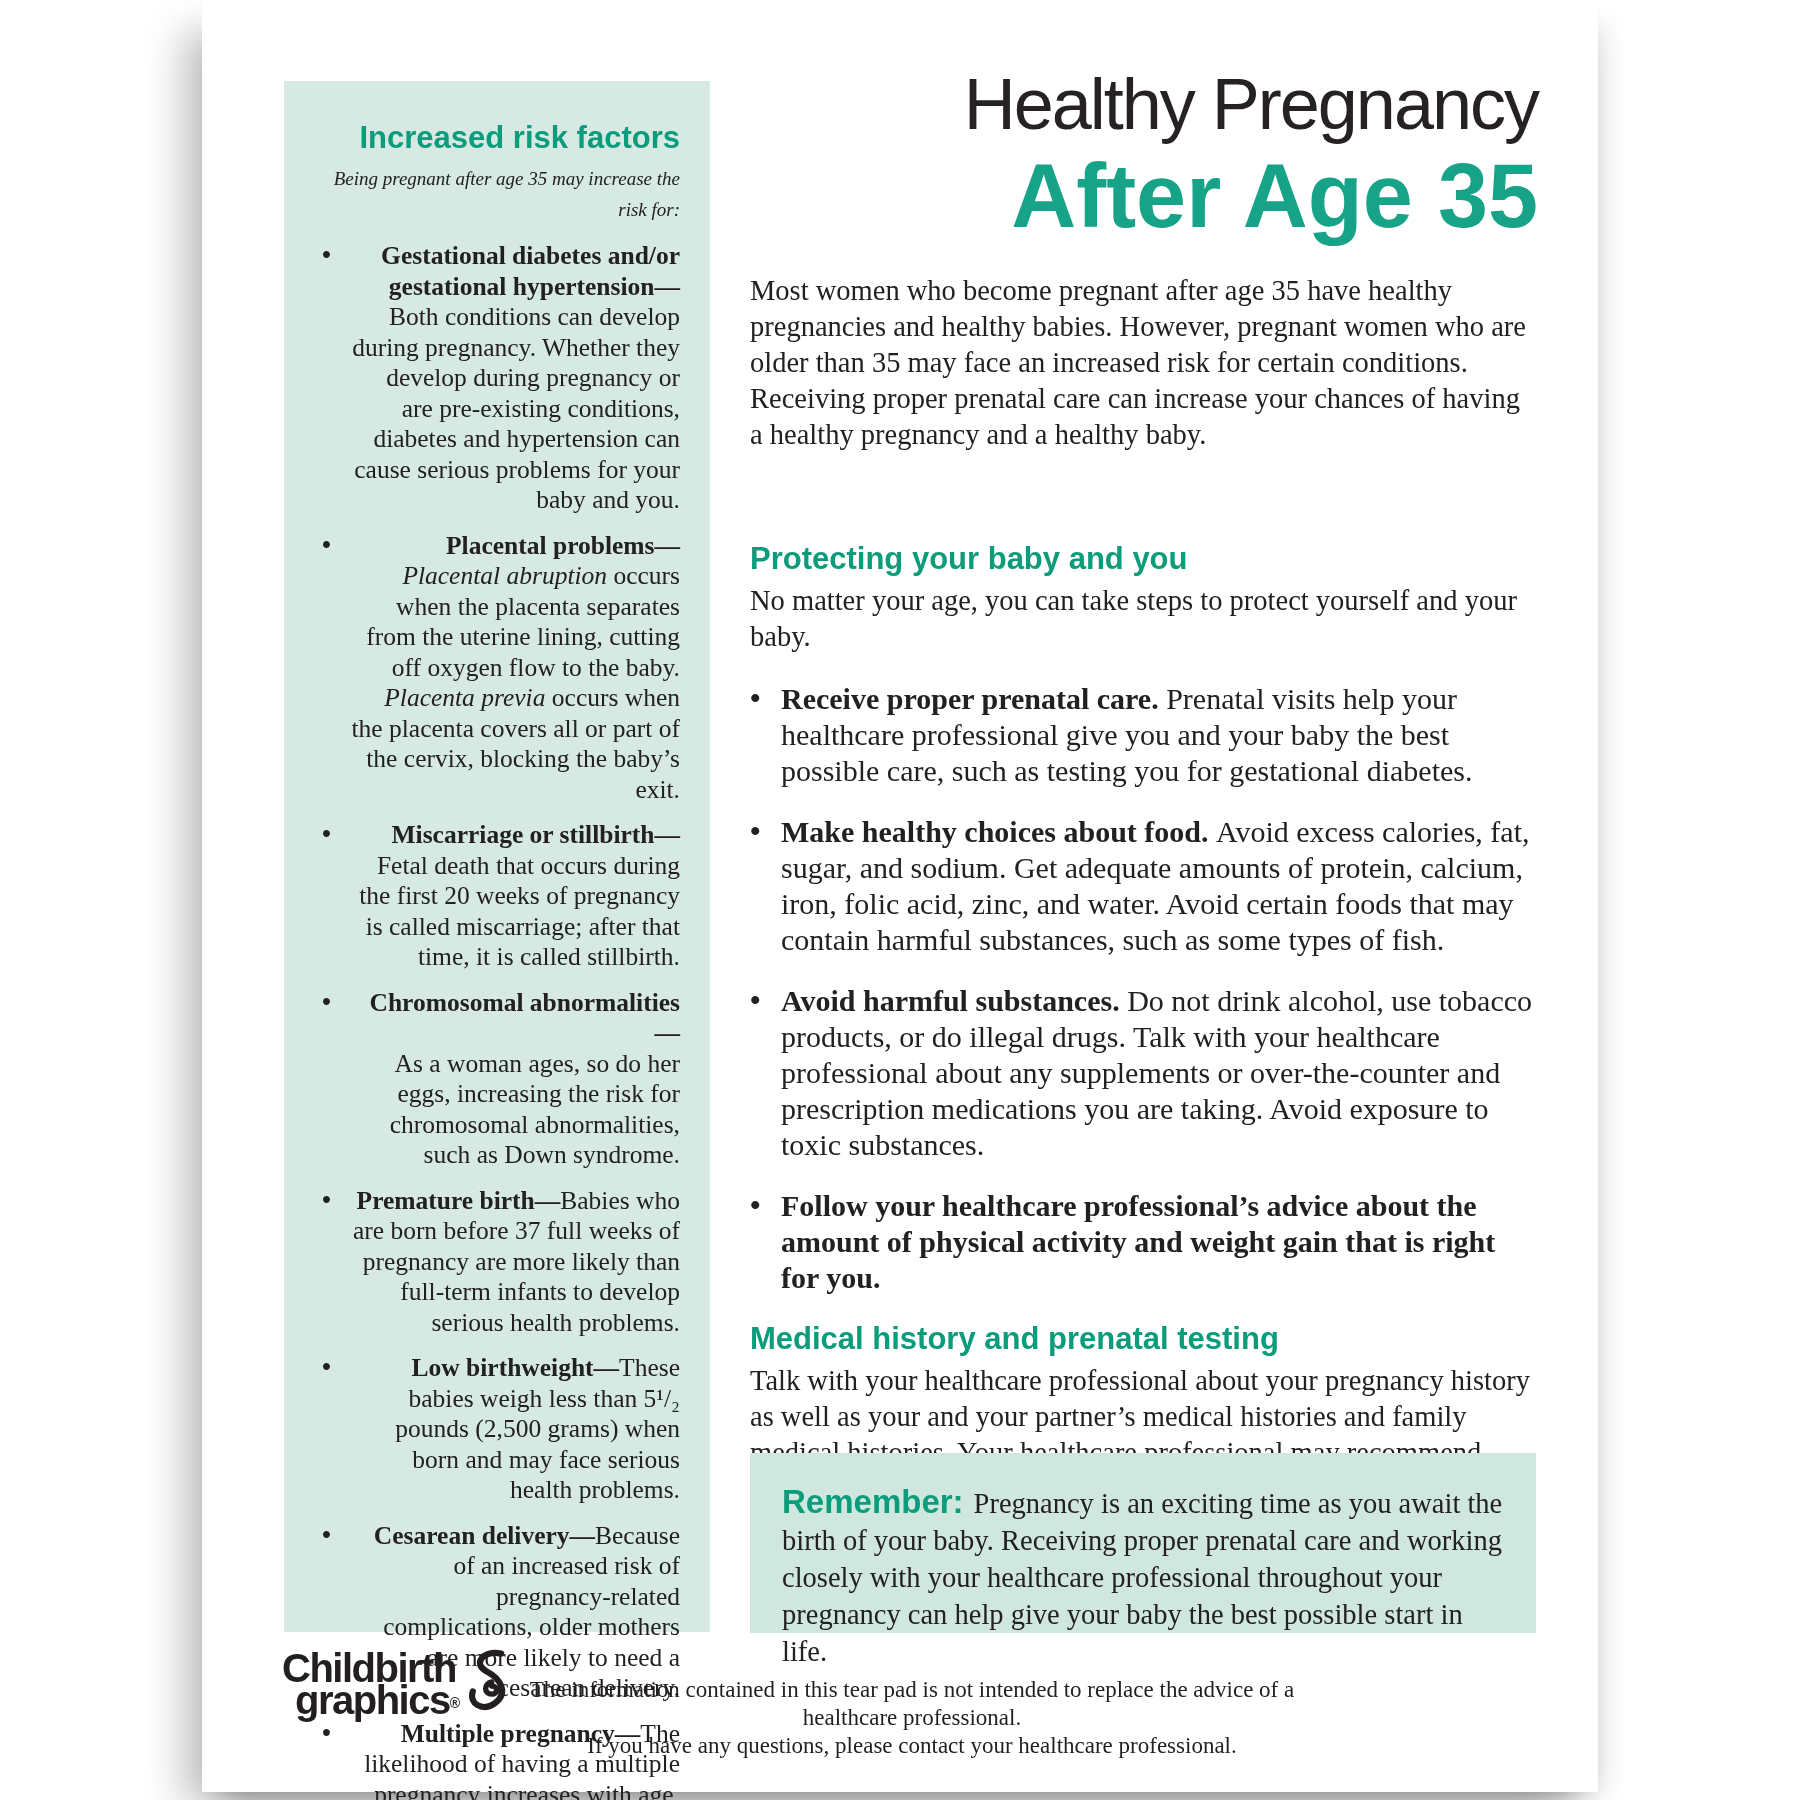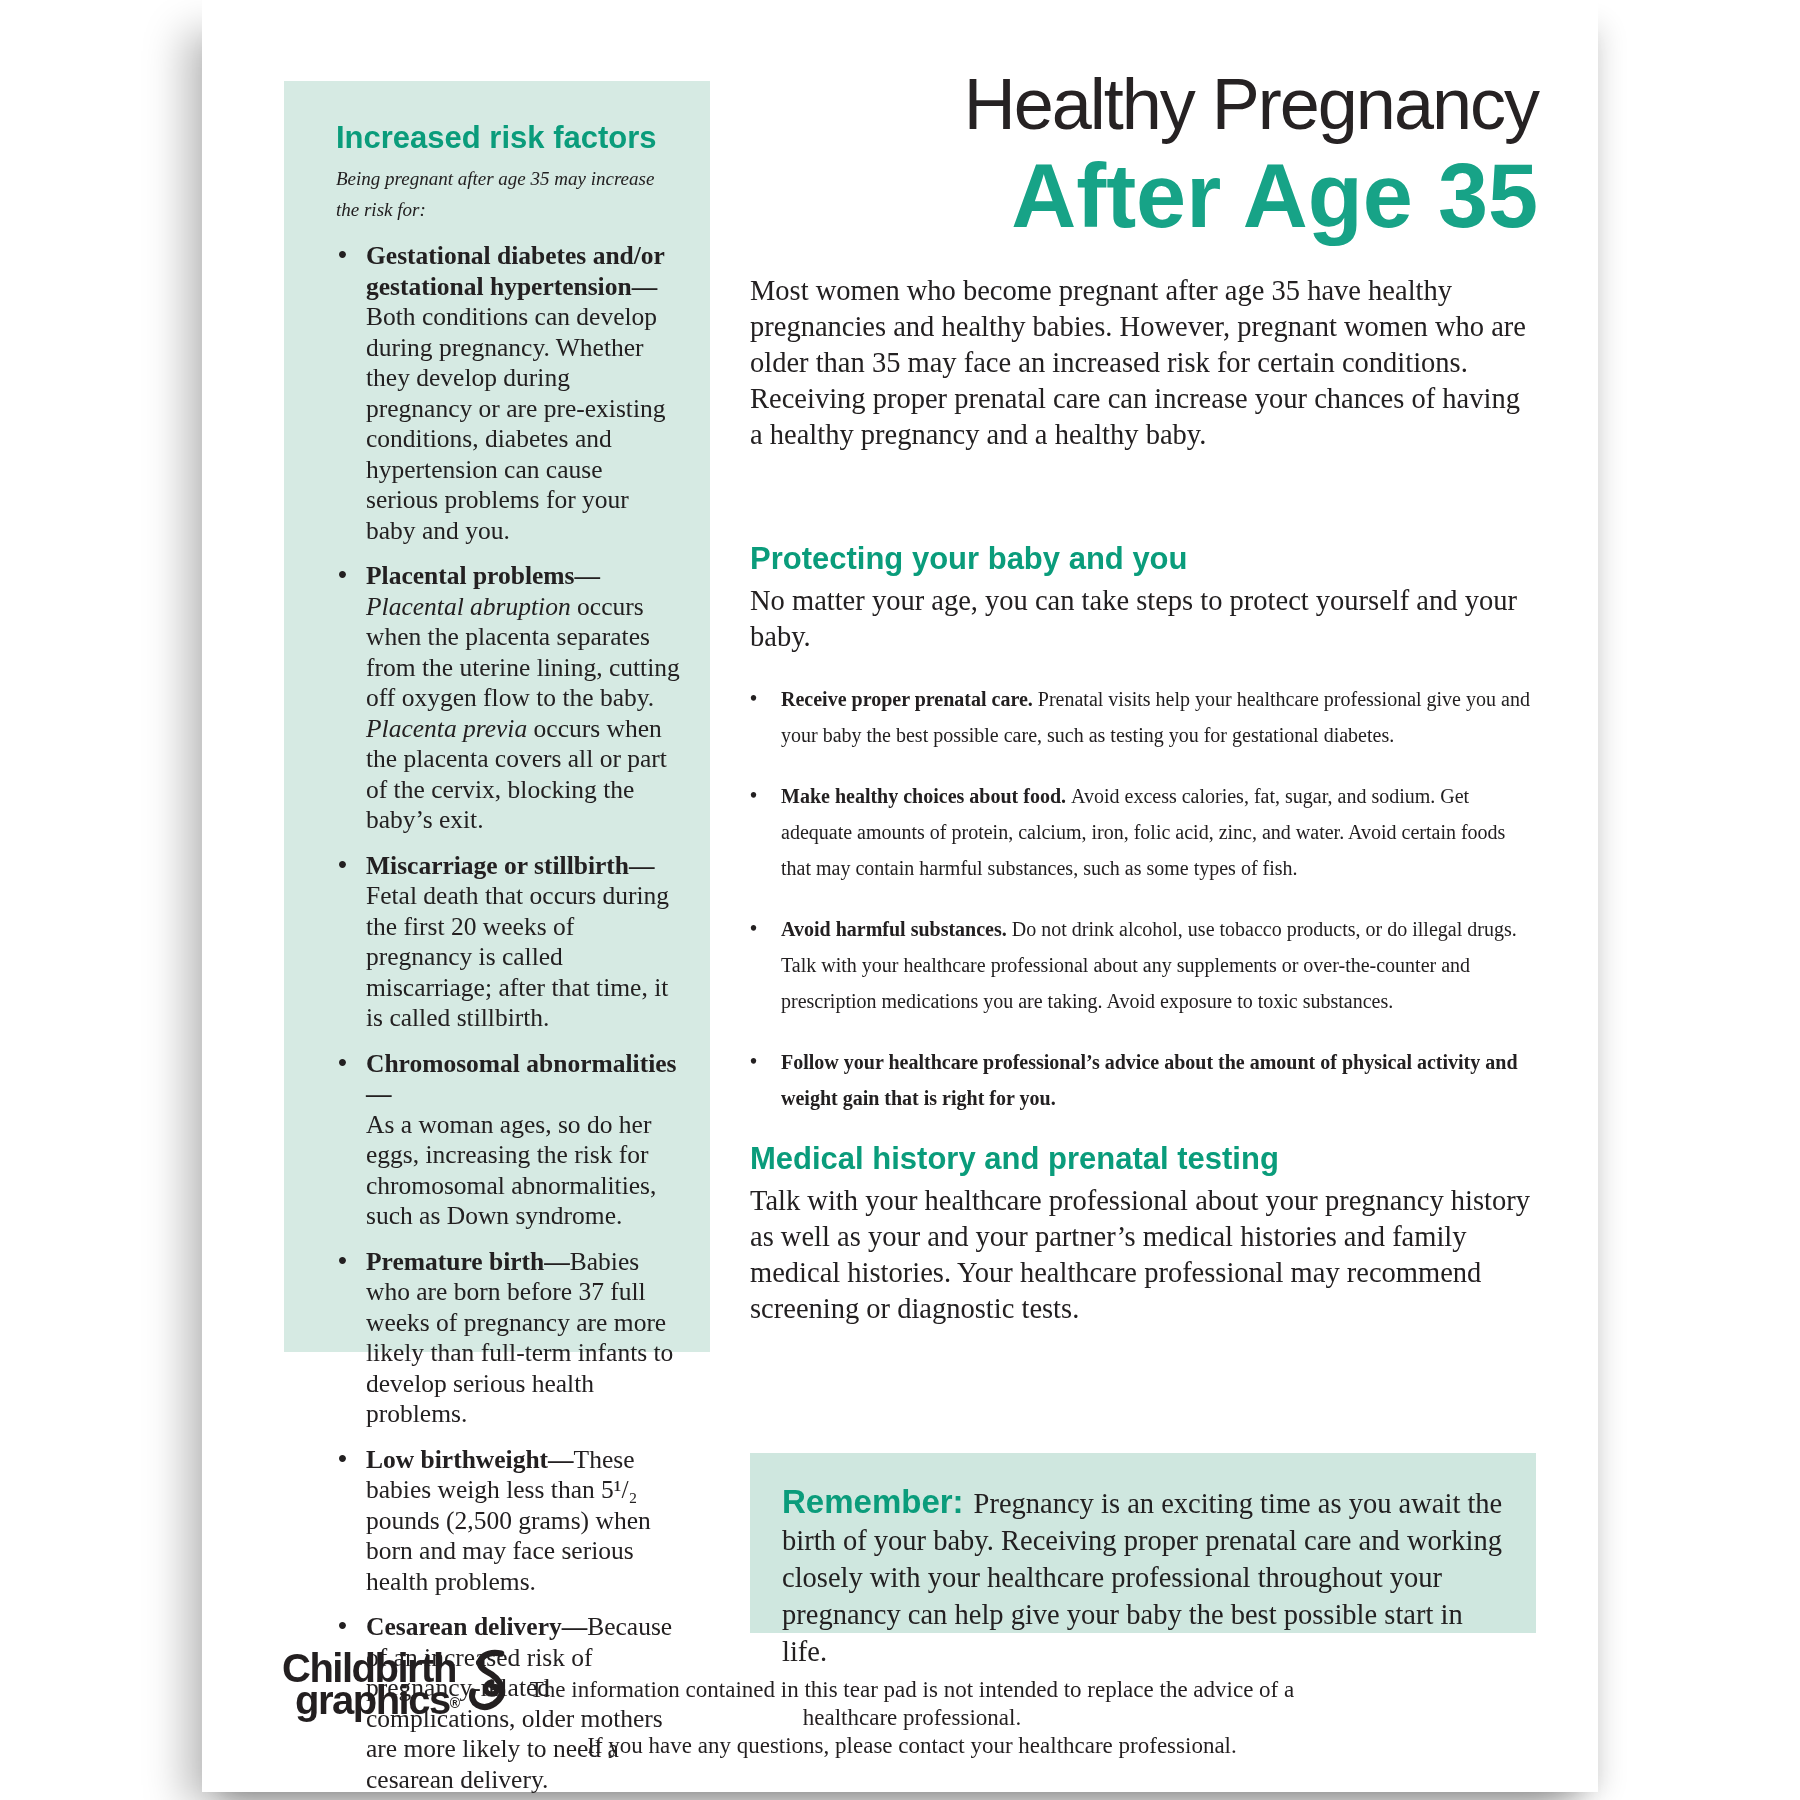--- a/index.html
+++ b/index.html
@@ -9,23 +9,24 @@
     -webkit-font-smoothing:antialiased;
   }
   .page{
     position:absolute;left:202px;top:0;width:1396px;height:1792px;background:#ffffff;
     box-shadow:-28px 22px 38px -10px rgba(0,0,0,0.25),
                16px 14px 26px -12px rgba(0,0,0,0.14),
                0 26px 26px -18px rgba(0,0,0,0.22);
   }
   
   .sidebar{
-    position:absolute;left:82px;top:81px;width:426px;height:1271px;
+    position:absolute;left:82px;top:81px;width:426px;height:1551px;
     background:var(--sidebar-bg,#d6eae3);box-sizing:border-box;
-    padding:40px 30px 0 52px;
+    padding:40px 30px 0 36px;
+    text-align:right;
   }
   .sidebar h2{
     margin:0 0 8px 0;font-family:"Liberation Sans",sans-serif;font-weight:bold;
     font-size:31px;line-height:34px;color:var(--accent,#0a9c7b);letter-spacing:0;
   }
   .sidebar .s-intro{font-size:19px;line-height:31px;margin:0 0 16px 0;font-style:italic;}
   .sidebar ul{list-style:none;margin:0;padding:0;}
   .sidebar li{
     position:relative;padding-left:30px;margin:0 0 15px 0;
     font-size:25.5px;line-height:30.5px;
@@ -45,21 +46,21 @@
   .m-intro{margin:34px 0 0 0;font-size:28.5px;line-height:36px;}
   .section-h{
     margin:0;font-family:"Liberation Sans",sans-serif;font-weight:bold;
     font-size:31px;line-height:36px;color:var(--accent,#0a9c7b);
   }
   .sec-protecting{margin-top:88px;}
   .sec-intro{margin:6px 0 0 0;font-size:28.5px;line-height:36px;}
   .main ul{list-style:none;margin:26px 0 0 0;padding:0;}
   .main li{
     position:relative;padding-left:31px;margin:0 0 25px 0;
-    font-size:20px;line-height:36px;
+    font-size:30px;line-height:36px;
   }
   .main li::before{content:"\2022";position:absolute;left:0;top:-1px;font-weight:bold;}
   .sec-medical{margin-top:4px;}
   .sec-body{margin:6px 0 0 0;font-size:28.5px;line-height:36px;}
   b,.seg-b{font-weight:bold;}
   
   .remember{
     position:absolute;left:548px;top:1453px;width:786px;height:180px;
     background:var(--box-bg,#cfe7df);box-sizing:border-box;padding:30px 28px 0 32px;
     font-size:28.5px;line-height:37px;

